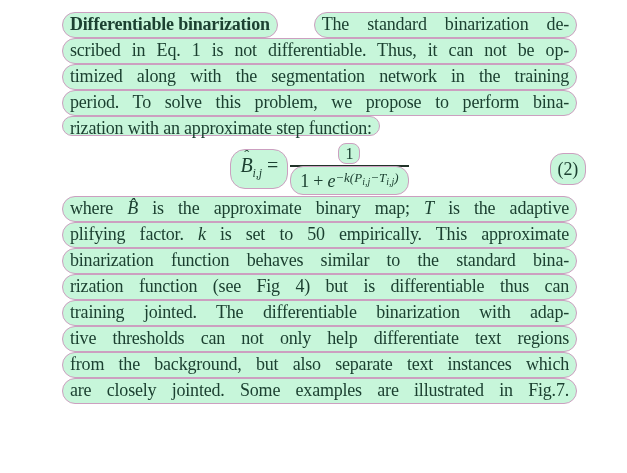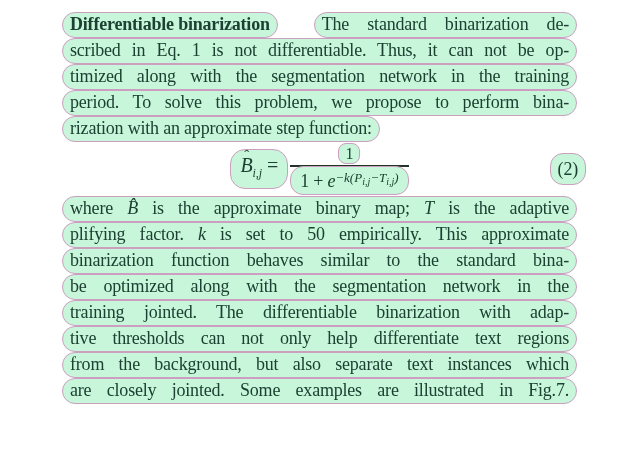--- a/index.html
+++ b/index.html
@@ -22,21 +22,21 @@
     border:1.6px solid var(--hl-border);
     border-radius:13px;
     padding:0 7px;
     height:25.6px;
     line-height:22.6px;
     font-size:18px;
     letter-spacing:-0.2px;
     white-space:nowrap;
   }
   .just{text-align:justify;text-align-last:justify;white-space:normal;}
-  .natural{display:inline-block;height:26px;}
+  .natural{display:inline-block;height:20px;}
   .line-split{display:flex;gap:9px;}
   .heading{flex:0 0 auto;font-weight:bold;display:inline-block;}
   .grow{flex:1 1 auto;text-align:justify;text-align-last:justify;white-space:normal;margin-left:27px;}
   .mi{font-style:italic;}
   
   .equation{position:relative;height:54px;display:flex;align-items:center;justify-content:center;}
   .eq-main{display:flex;align-items:center;}
   .eq-lhs{
     display:inline-block;height:auto;line-height:24px;
     font-style:italic;font-size:20px;border-radius:15px;padding:3px 9px;
@@ -104,21 +104,21 @@
     <div class="line">
       <span class="hl just"><span>where </span><span class="mi">B̂</span><span> is the approximate binary map; </span><span class="mi">T</span><span> is the adaptive</span></span>
     </div>
     <div class="line">
       <span class="hl just"><span>plifying factor. </span><span class="mi">k</span><span> is set to 50 empirically. This approximate</span></span>
     </div>
     <div class="line">
       <span class="hl just">binarization function behaves similar to the standard bina-</span>
     </div>
     <div class="line">
-      <span class="hl just">be optimized along with the segmentation network in the</span>
+      <span class="hl just">rization function (see Fig 4) but is differentiable thus can</span>
     </div>
     <div class="line">
       <span class="hl just">training jointed. The differentiable binarization with adap-</span>
     </div>
     <div class="line">
       <span class="hl just">tive thresholds can not only help differentiate text regions</span>
     </div>
     <div class="line">
       <span class="hl just">from the background, but also separate text instances which</span>
     </div>

